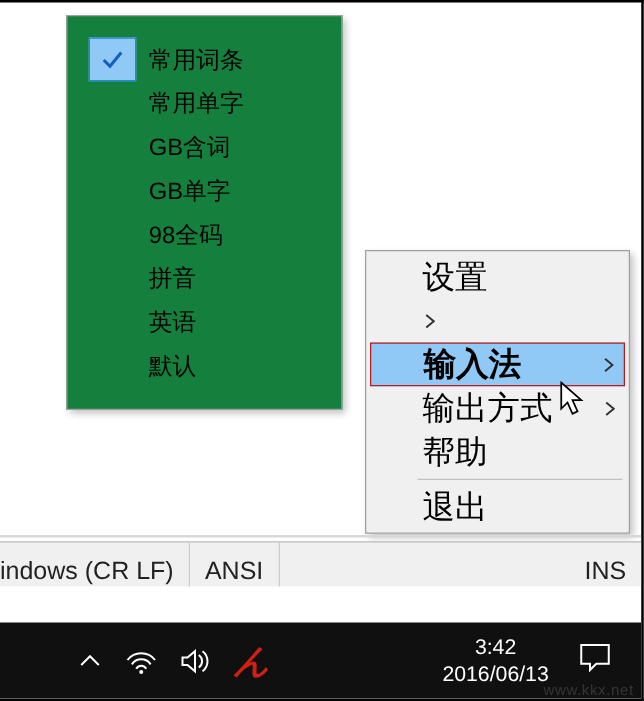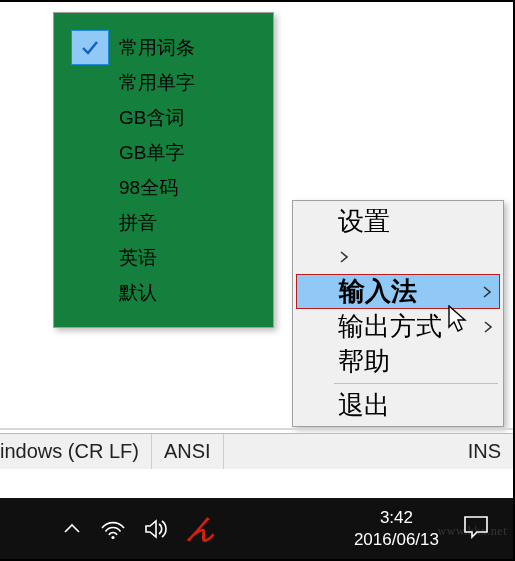--- a/index.html
+++ b/index.html
@@ -96,21 +96,21 @@
       display: flex;
       align-items: center;
       font-size: 20px;
       color: #222;
     }
     .status-cell {
       padding: 0 12px;
       border-right: 1px solid #ccc;
       height: 100%;
       display: flex;
-      align-items: center;
+      align-items: flex-end;
     }
     .status-cell:last-child { border-right: none; margin-left: auto; }
     .status-sep-top {
       position: absolute;
       left: 0;
       top: 426px;
       width: 100%;
       height: 2px;
       background: #d8d8d8;
     }
@@ -147,25 +147,25 @@
       font-size: 17px;
       line-height: 1.25;
       padding-right: 16px;
     }
     .action-center {
       padding: 0 24px 0 8px;
     }
     .watermark {
       position: absolute;
       right: 6px;
-      bottom: 20px;
+      bottom: 0;
       font-size: 12px;
       color: rgba(255,255,255,0.15);
       letter-spacing: 0.5px;
-      font-family: Liberation Serif, serif;
+      font-family: Liberation Sans, sans-serif;
     }
 
     .cursor {
       position: absolute;
       left: 448px;
       top: 303px;
       pointer-events: none;
     }
   </style>
 </head>

